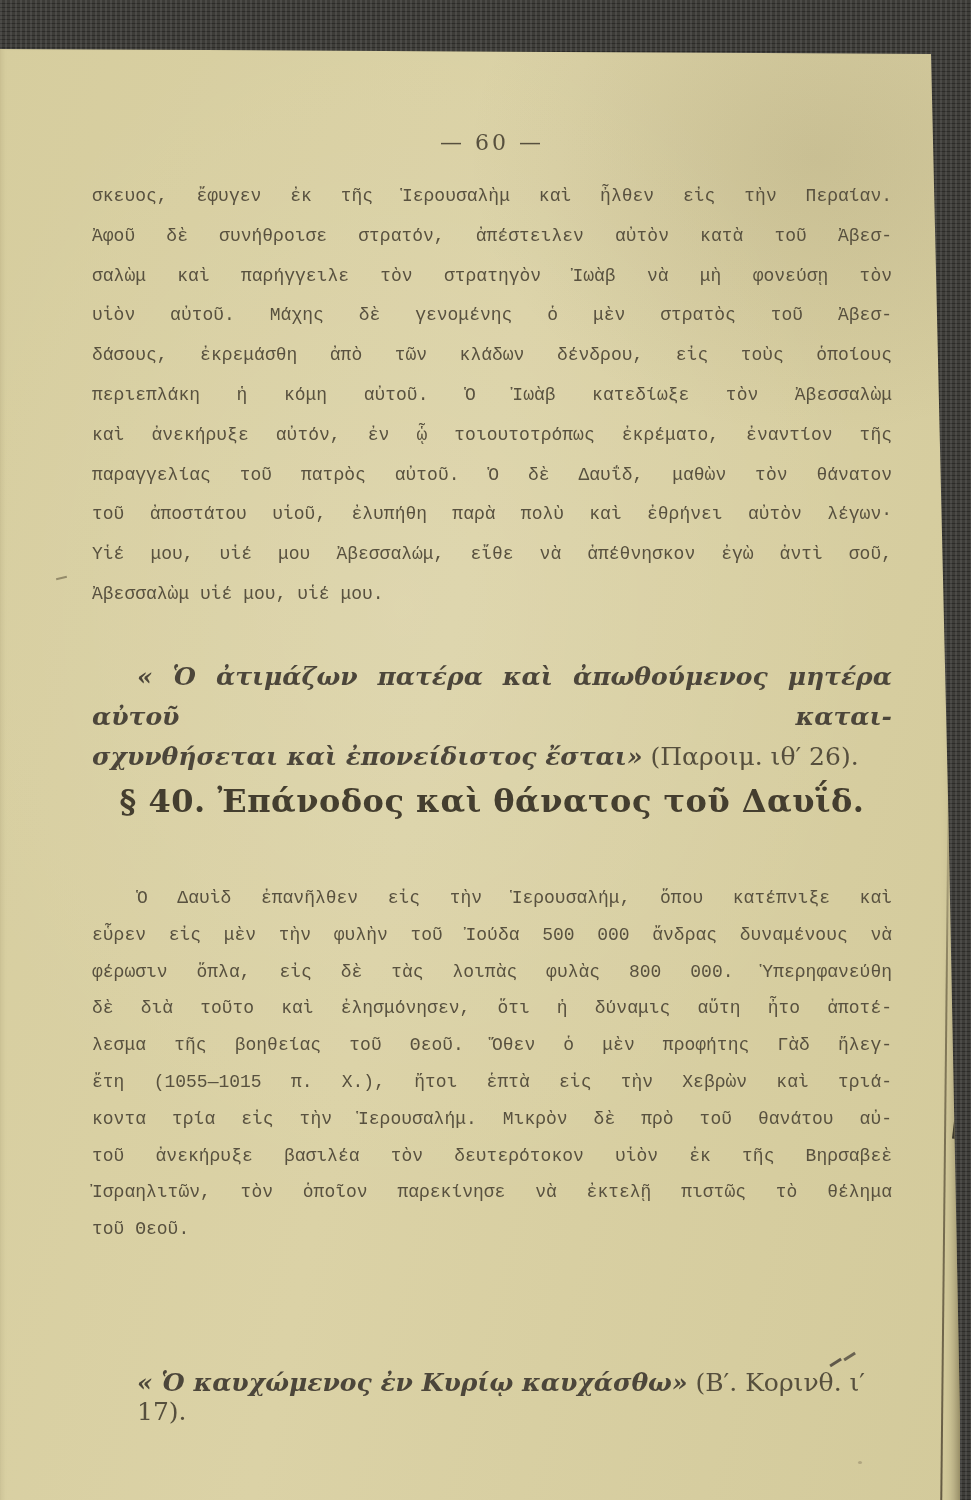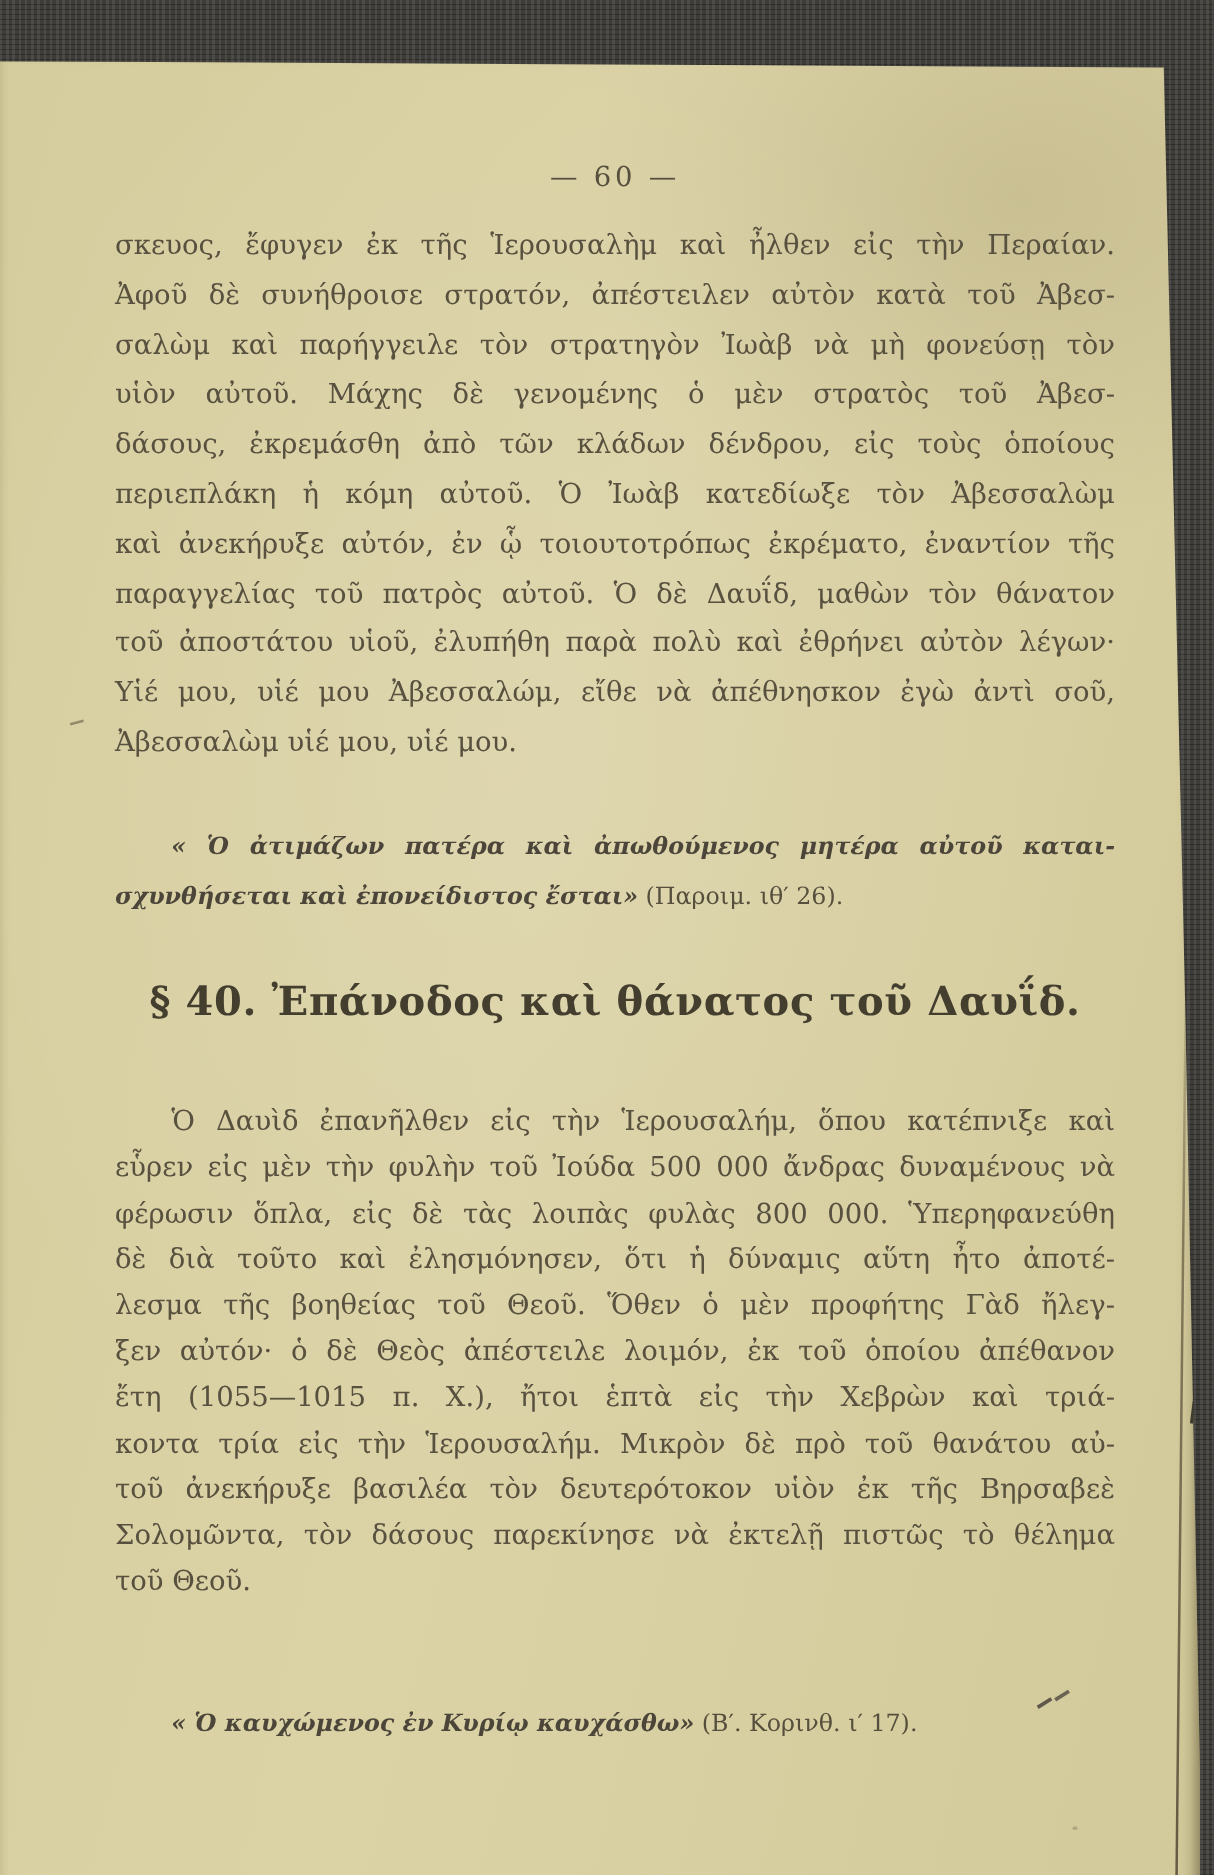--- a/index.html
+++ b/index.html
@@ -32,34 +32,35 @@
   }
   .page-number {
     position: absolute; left: 92px; top: 93px; width: 800px;
     text-align: center;
     font-size: 22px; letter-spacing: 3px;
     color: #57503e;
   }
   .para {
     position: absolute; left: 92px; width: 800px;
     color: #58513f;
-    font-size: 22px;
+    font-size: 18px;
     text-justify: inter-word;
+    font-family: Liberation Mono, monospace;
   }
   .para .line {
     text-align: justify;
     text-align-last: justify;
   }
   .para .line:last-child { text-align-last: left; }
   .para1 { top: 140px; line-height: 39.8px; }
   .para2 { top: 843px; line-height: 36.8px; }
   .para2 .line:first-child { text-indent: 45px; }
   .quote {
     position: absolute; left: 92px; width: 800px;
-    font-size: 19px;
+    font-size: 25px;
     color: #4c463a;
     text-justify: inter-word;
   }
   .quote .qtext { font-style: italic; font-weight: bold; }
   .quote .qref { font-style: normal; font-weight: normal; color: #564f3d; }
   .quote1 { top: 620px; line-height: 40px; font-style: italic; font-weight: bold; }
   .quote1 .q1line1 { text-align: justify; text-align-last: justify; text-indent: 45px; }
   .quote2 { top: 1331px; padding-left: 45px; width: 755px; }
   .heading {
     position: absolute; left: 92px; top: 745px; width: 800px;
@@ -109,25 +110,24 @@
   </div>
 
   <div class="heading">§ 40. Ἐπάνοδος καὶ θάνατος τοῦ Δαυΐδ.</div>
 
   <div class="para para2">
       <div class="line">Ὁ Δαυὶδ ἐπανῆλθεν εἰς τὴν Ἱερουσαλήμ, ὅπου κατέπνιξε καὶ</div>
       <div class="line">εὗρεν εἰς μὲν τὴν φυλὴν τοῦ Ἰούδα 500 000 ἄνδρας δυναμένους νὰ</div>
       <div class="line">φέρωσιν ὅπλα, εἰς δὲ τὰς λοιπὰς φυλὰς 800 000. Ὑπερηφανεύθη</div>
       <div class="line">δὲ διὰ τοῦτο καὶ ἐλησμόνησεν, ὅτι ἡ δύναμις αὕτη ἦτο ἀποτέ-</div>
       <div class="line">λεσμα τῆς βοηθείας τοῦ Θεοῦ. Ὅθεν ὁ μὲν προφήτης Γὰδ ἤλεγ-</div>
-      <div class="line">ξεν αὐτόν· ὁ δὲ Θεὸς ἀπέστειλε λοιμόν, ἐκ τοῦ ὁποίου ἀπέθανον</div>
       <div class="line">ἔτη (1055—1015 π. Χ.), ἤτοι ἑπτὰ εἰς τὴν Χεβρὼν καὶ τριά-</div>
       <div class="line">κοντα τρία εἰς τὴν Ἱερουσαλήμ. Μικρὸν δὲ πρὸ τοῦ θανάτου αὐ-</div>
       <div class="line">τοῦ ἀνεκήρυξε βασιλέα τὸν δευτερότοκον υἱὸν ἐκ τῆς Βηρσαβεὲ</div>
-      <div class="line">Σολομῶντα, τὸν δάσους παρεκίνησε νὰ ἐκτελῇ πιστῶς τὸ θέλημα</div>
+      <div class="line">Ἰσραηλιτῶν, τὸν ὁποῖον παρεκίνησε νὰ ἐκτελῇ πιστῶς τὸ θέλημα</div>
       <div class="line">τοῦ Θεοῦ.</div>
     </div>
 
   <div class="quote quote2"><span class="qtext">« Ὁ καυχώμενος ἐν Κυρίῳ καυχάσθω»</span><span class="qref"> (Β′. Κορινθ. ι′ 17).</span></div>
 
   <div class="artifact edge-line"></div>
   <div class="artifact edge-tick"></div>
   <div class="artifact margin-dash"></div>
   <div class="artifact stroke-a"></div>
   <div class="artifact stroke-b"></div>

